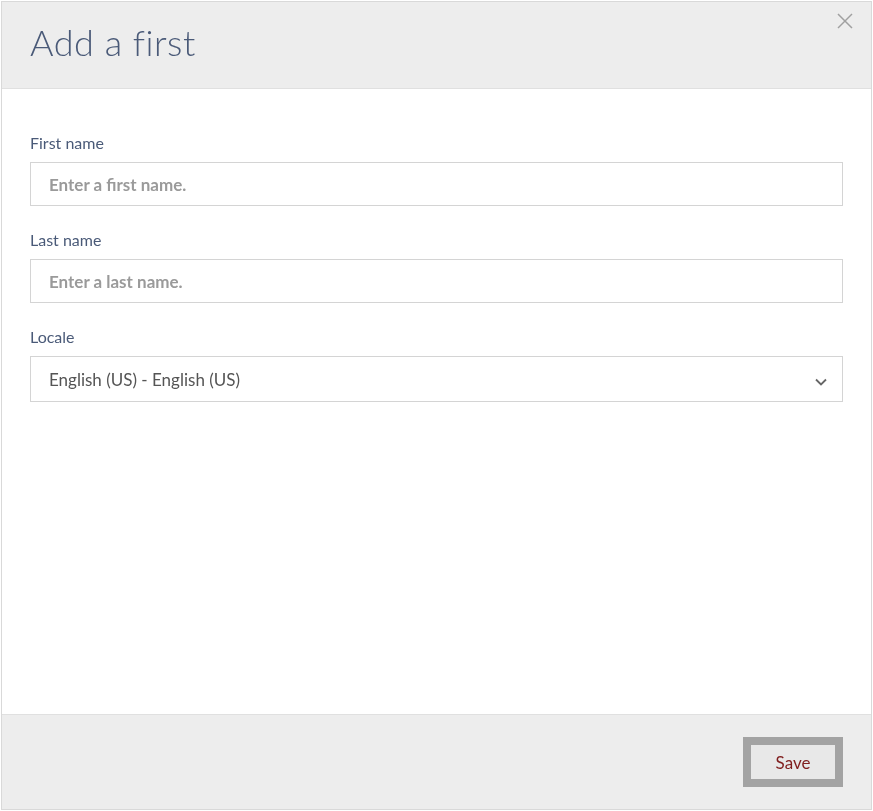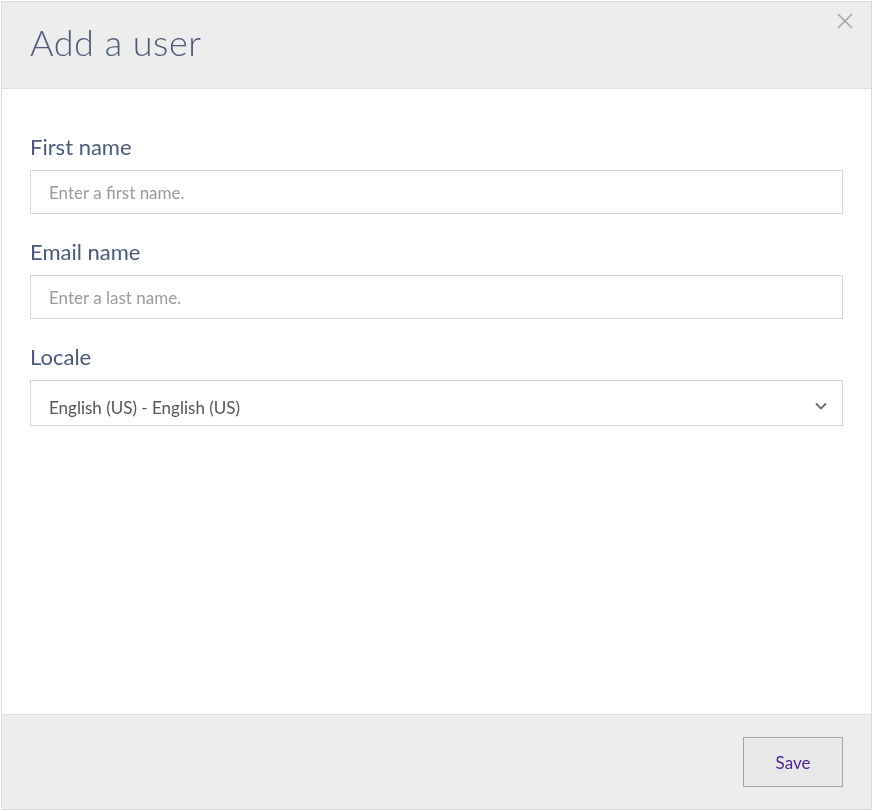--- a/index.html
+++ b/index.html
@@ -56,50 +56,51 @@
     .modal-body {
       flex: 1;
       background: #ffffff;
       padding: 44px 28px 20px 28px;
     }
     .form-group {
       margin-bottom: 24px;
     }
     .form-label {
       display: block;
-      font-size: 22px;
+      font-size: 16px;
       color: #4a5a78;
       margin-bottom: 10px;
       font-weight: 400;
     }
     .form-input {
       width: 100%;
       height: 44px;
       border: 1px solid #d4d4d4;
       padding: 8px 18px;
       font-size: 17px;
       color: #444;
       background: #ffffff;
       outline: none;
       font-family: inherit;
+      font-weight: bold;
     }
     .form-input::placeholder {
       color: #9a9a9a;
     }
     .form-select {
       width: 100%;
       height: 46px;
       border: 1px solid #d4d4d4;
-      padding: 16px 18px;
+      padding: 0 18px;
       font-size: 17px;
       color: #555;
       background: #ffffff;
       position: relative;
       display: flex;
-      align-items: flex-start;
+      align-items: center;
       cursor: pointer;
     }
     .form-select.placeholder {
       color: #888;
     }
     .chevron {
       position: absolute;
       right: 14px;
       top: 50%;
       transform: translateY(-50%);
@@ -118,56 +119,56 @@
       background: #ededed;
       padding: 22px 28px 22px 28px;
       display: flex;
       justify-content: flex-end;
       border-top: 1px solid #e0e0e0;
     }
     .save-btn {
       width: 100px;
       height: 50px;
       background: #e8e8e8;
-      border: 1px solid #a3a3a3;
-      color: #4c1d95;
+      border: 8px solid #a3a3a3;
+      color: #7f1d1d;
       font-size: 17px;
       font-weight: 400;
       cursor: pointer;
       font-family: inherit;
       display: flex;
       align-items: center;
       justify-content: center;
     }
   </style>
 </head>
 <body>
 
 <div class="modal">
   <div class="modal-header">
-    <h1 class="modal-title">Add a user</h1>
+    <h1 class="modal-title">Add a first</h1>
     <button class="close-btn">
       <span>
         <svg viewBox="0 0 18 18">
             <line x1="2" y1="2" x2="16" y2="16"></line>
             <line x1="16" y1="2" x2="2" y2="16"></line>
           </svg>
       </span>
     </button>
   </div>
 
   <div class="modal-body">
 
     <div class="form-group">
       <label class="form-label">First name</label>
       <input type="text" class="form-input" placeholder="Enter a first name." style="">
     </div>
 
     <div class="form-group">
-      <label class="form-label">Email name</label>
+      <label class="form-label">Last name</label>
       <input type="text" class="form-input" placeholder="Enter a last name." style="">
     </div>
 
 
     <div class="form-group">
       <label class="form-label">Locale</label>
       <div class="form-select">
         <span>English (US) - English (US)</span>
         <span class="chevron">
           <svg viewBox="0 0 14 14">

